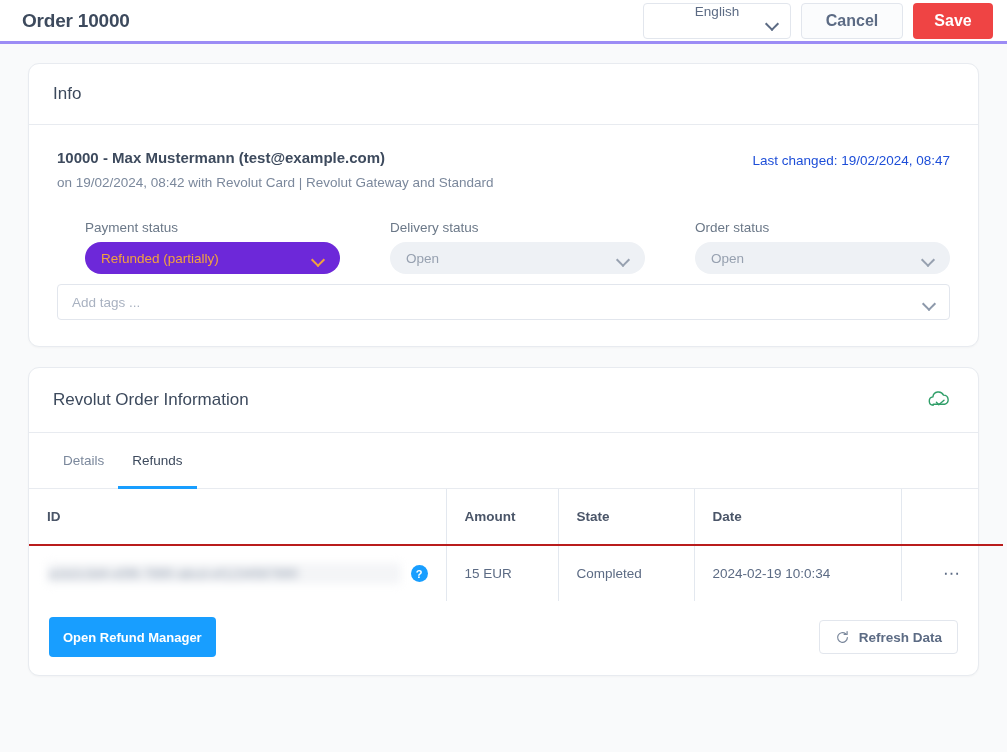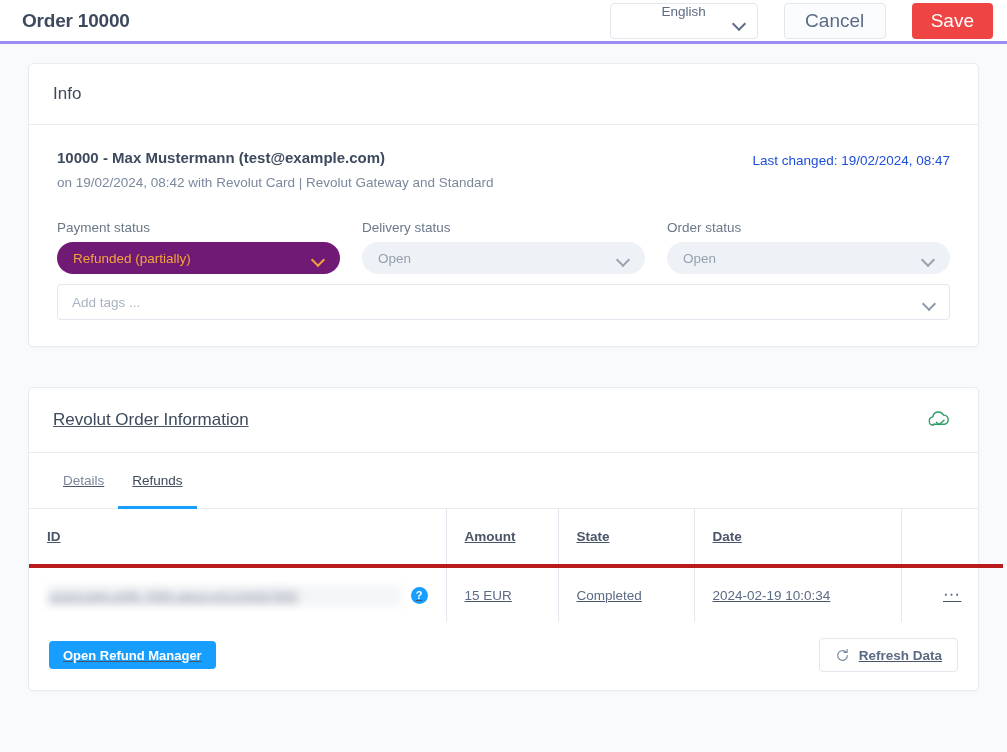--- a/index.html
+++ b/index.html
@@ -57,27 +57,26 @@
     flex-direction: column;
   }
   .lang-select .chev { margin-left: auto; }
 
   .btn {
     height: 36px;
     border-radius: 4px;
     display: inline-flex;
     align-items: center;
     justify-content: center;
-    font-size: 19px;
-    font-weight: normal;
+    font-size: 16px;
+    font-weight: bold;
     cursor: pointer;
     border: 1px solid transparent;
     padding: 0 18px;
     white-space: nowrap;
-    margin-left: 16px;
   }
   .btn-cancel {
     background: #fbfcfd;
     border-color: #e2e6ed;
     color: #5c6b84;
     min-width: 102px;
   }
   .btn-primary {
     background: #ef4444;
     color: #ffffff;
@@ -104,21 +103,21 @@
   
   .page {
     padding: 0 28px;
     height: 705px;
     overflow: hidden;
   }
 
   .card {
     background: #ffffff;
     border: 1px solid #e8ebf0;
-    border-radius: 5px;
+    border-radius: 11px;
     box-shadow: 0 1px 2px rgba(16,24,40,0.03);
   }
 
   .card-header {
     padding: 20px 24px;
     border-bottom: 1px solid #e8ebf0;
     display: flex;
     align-items: center;
   }
   .card-header h2 {
@@ -164,42 +163,42 @@
     margin-top: 4px;
     line-height: 1.45;
   }
 
   
   .status-grid {
     display: flex;
     gap: 22px;
     margin-top: 28px;
   }
-  .status-field { flex: 1; min-width: 0; }
+  .status-field { flex: 1; min-width: 0; margin-left: 28px; }
 
   .field-label {
     font-size: 13.5px;
     color: #6b7888;
     margin-bottom: 7px;
   }
 
   .pill-select {
     height: 32px;
     border-radius: 16px;
     display: flex;
     align-items: center;
     padding: 0 16px;
     font-size: 13.5px;
     cursor: pointer;
   }
   .pill-select .chev { margin-left: auto; flex: none; }
   .pill-label { overflow: hidden; text-overflow: ellipsis; white-space: nowrap; }
 
   .pill-warning {
-    background: #701a75;
+    background: #6d28d9;
     color: #f2a33c;
     text-align: center;
   }
   .pill-neutral {
     background: #eef1f5;
     color: #97a1b0;
   }
 
   .tags-select {
     margin-top: 10px;
@@ -210,21 +209,21 @@
     display: flex;
     align-items: center;
     padding: 0 14px;
     font-size: 13.5px;
     color: #a9b2c1;
     cursor: pointer;
   }
   .tags-select .chev { margin-left: auto; color: #8d99ab; }
 
   
-  .revolut-card { margin-top: 40px; text-decoration: underline; }
+  .revolut-card { margin-top: 20px; }
 
   
   .tabs {
     display: flex;
     padding: 0 20px;
     border-bottom: 1px solid #e8ebf0;
   }
   .tab {
     font-size: 13.5px;
     color: #7b889c;
@@ -243,21 +242,21 @@
     width: 100%;
     border-collapse: collapse;
     table-layout: fixed;
   }
   table.refunds th {
     text-align: left;
     font-size: 13.5px;
     font-weight: bold;
     color: #4a5568;
     padding: 20px 18px;
-    border-bottom: 4px solid #b91c1c;
+    border-bottom: 2px solid #b91c1c;
     border-right: 1px solid #e3e8ef;
     vertical-align: middle;
   }
   table.refunds th:last-child { border-right: none; }
   table.refunds td {
     font-size: 13.5px;
     color: #5c6b84;
     padding: 16px 18px;
     border-right: 1px solid #e3e8ef;
     vertical-align: middle;
@@ -318,21 +317,21 @@
 
   
   .revolut-footer {
     display: flex;
     align-items: center;
     padding: 16px 20px 18px;
   }
   .btn-refundmgr {
     background: #189eff;
     color: #ffffff;
-    height: 28px;
+    height: 40px;
     border-radius: 4px;
     font-size: 13px;
     font-weight: bold;
     display: inline-flex;
     align-items: center;
     padding: 0 14px;
     cursor: pointer;
   }
   .btn-refresh {
     margin-left: auto;

